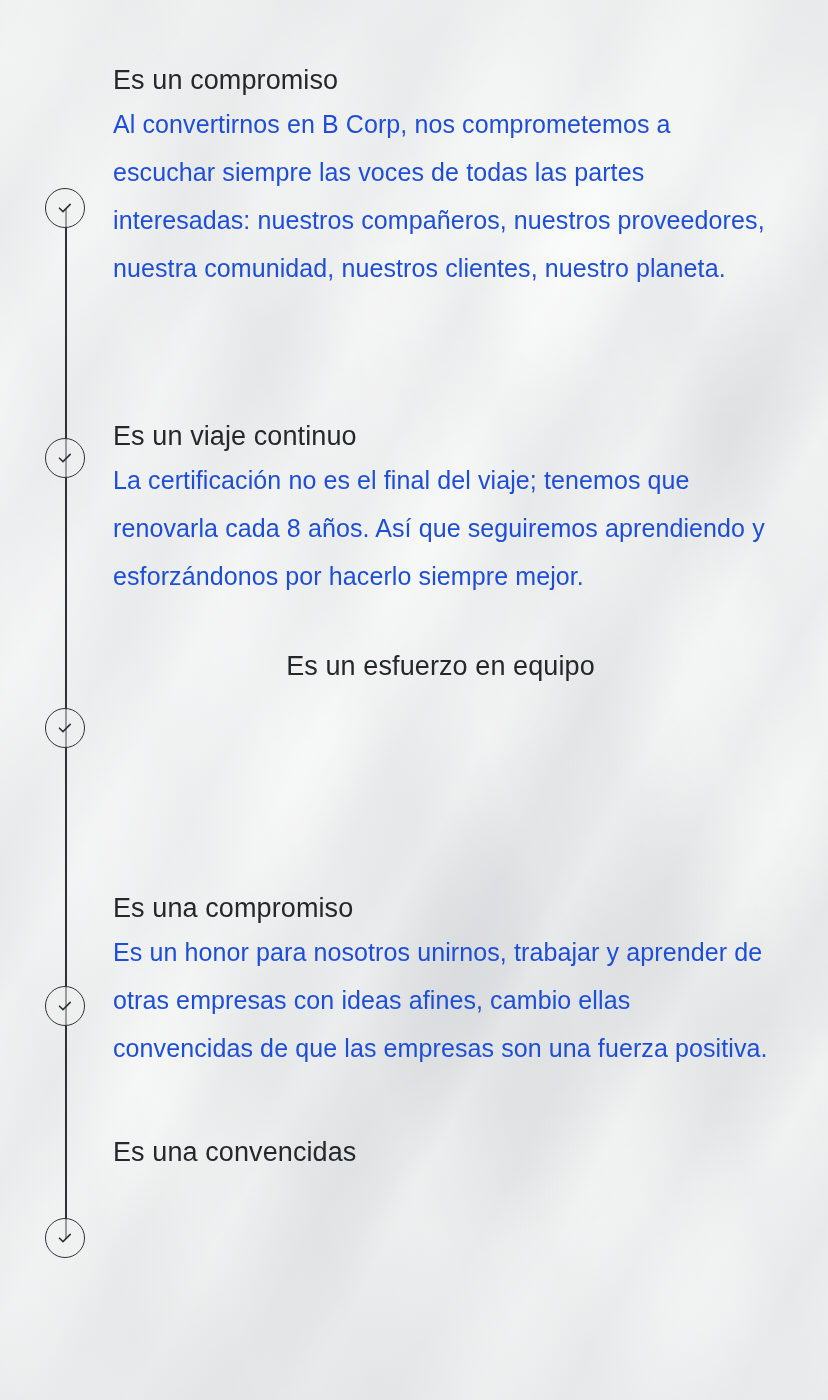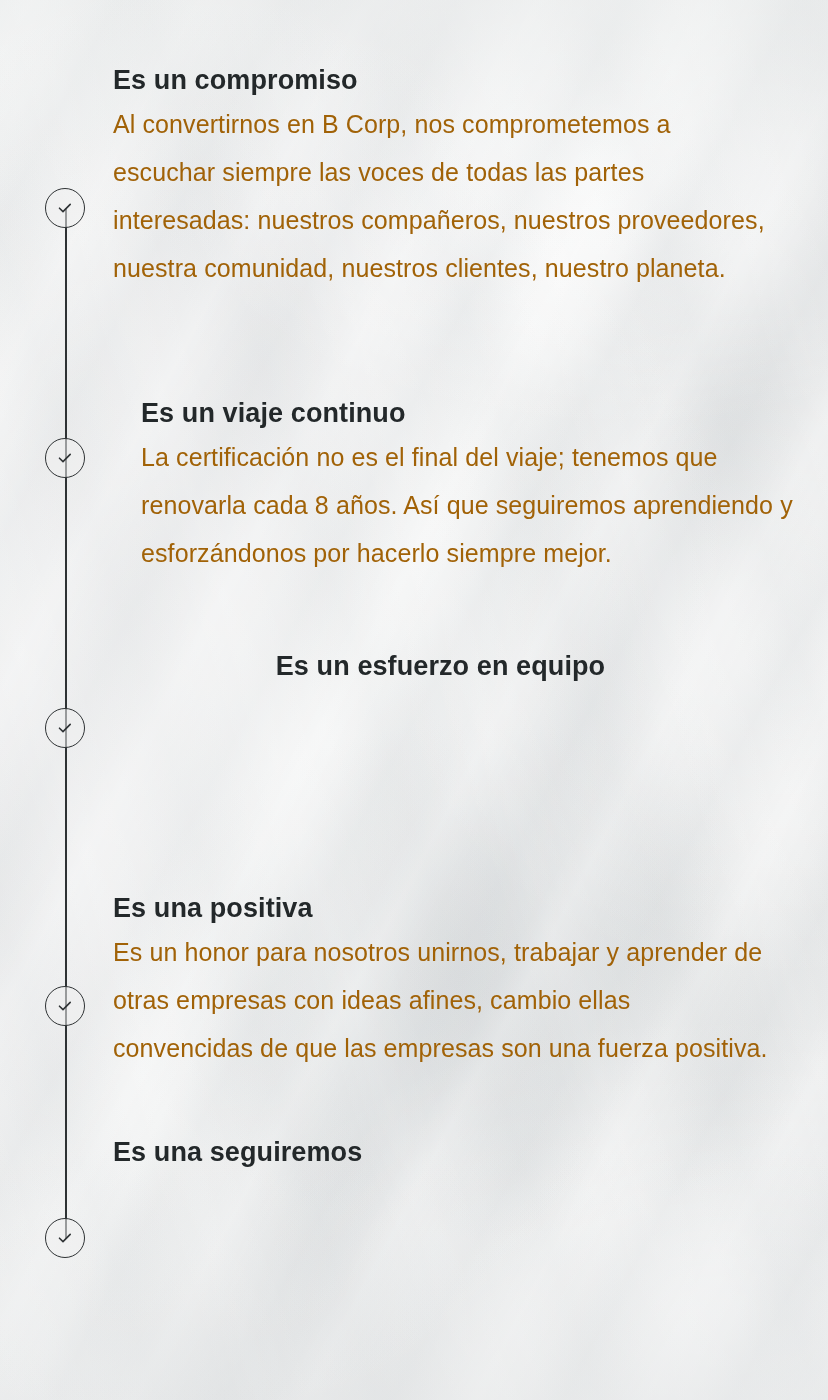--- a/index.html
+++ b/index.html
@@ -109,36 +109,36 @@
     width: 660px;
   }
   .block {
     position: absolute;
     width: 655px;
   }
   .block h3 {
     margin: 0 0 2px 0;
     font-size: 27px;
     line-height: 36px;
-    font-weight: bold;
+    font-weight: normal;
     color: #23282a;
     letter-spacing: 0.1px;
   }
   .block p {
     margin: 0;
     font-size: 25px;
     line-height: 48px;
-    color: #a16207;
+    color: #1d4ed8;
     letter-spacing: 0.1px;
     font-weight: 400;
   }
 
   
   #block-0 { top: 62px; }
-  #block-1 { top: 395px; margin-left: 28px; }
+  #block-1 { top: 418px; }
   #block-2 { top: 648px; text-align: center; }
   #block-3 { top: 890px; }
   #block-4 { top: 1134px; }
 </style>
 </head>
 <body>
 
 <div class="bg-layer bg-base"></div>
 <div class="bg-layer bg-swirl1"></div>
 <div class="bg-layer bg-swirl2"></div>
@@ -187,22 +187,22 @@
     <div class="block" id="block-1">
       <h3>Es un viaje continuo</h3>
       <p>La certificación no es el final del viaje; tenemos que renovarla cada 8 años. Así que seguiremos aprendiendo y esforzándonos por hacerlo siempre mejor.</p>
     </div>
 
     <div class="block" id="block-2">
       <h3>Es un esfuerzo en equipo</h3>
     </div>
 
     <div class="block" id="block-3">
-      <h3>Es una positiva</h3>
+      <h3>Es una compromiso</h3>
       <p>Es un honor para nosotros unirnos, trabajar y aprender de otras empresas con ideas afines, cambio ellas convencidas de que las empresas son una fuerza positiva.</p>
     </div>
 
     <div class="block" id="block-4">
-      <h3>Es una seguiremos</h3>
+      <h3>Es una convencidas</h3>
     </div>
 
   </div>
 </div>
 
 </body></html>

